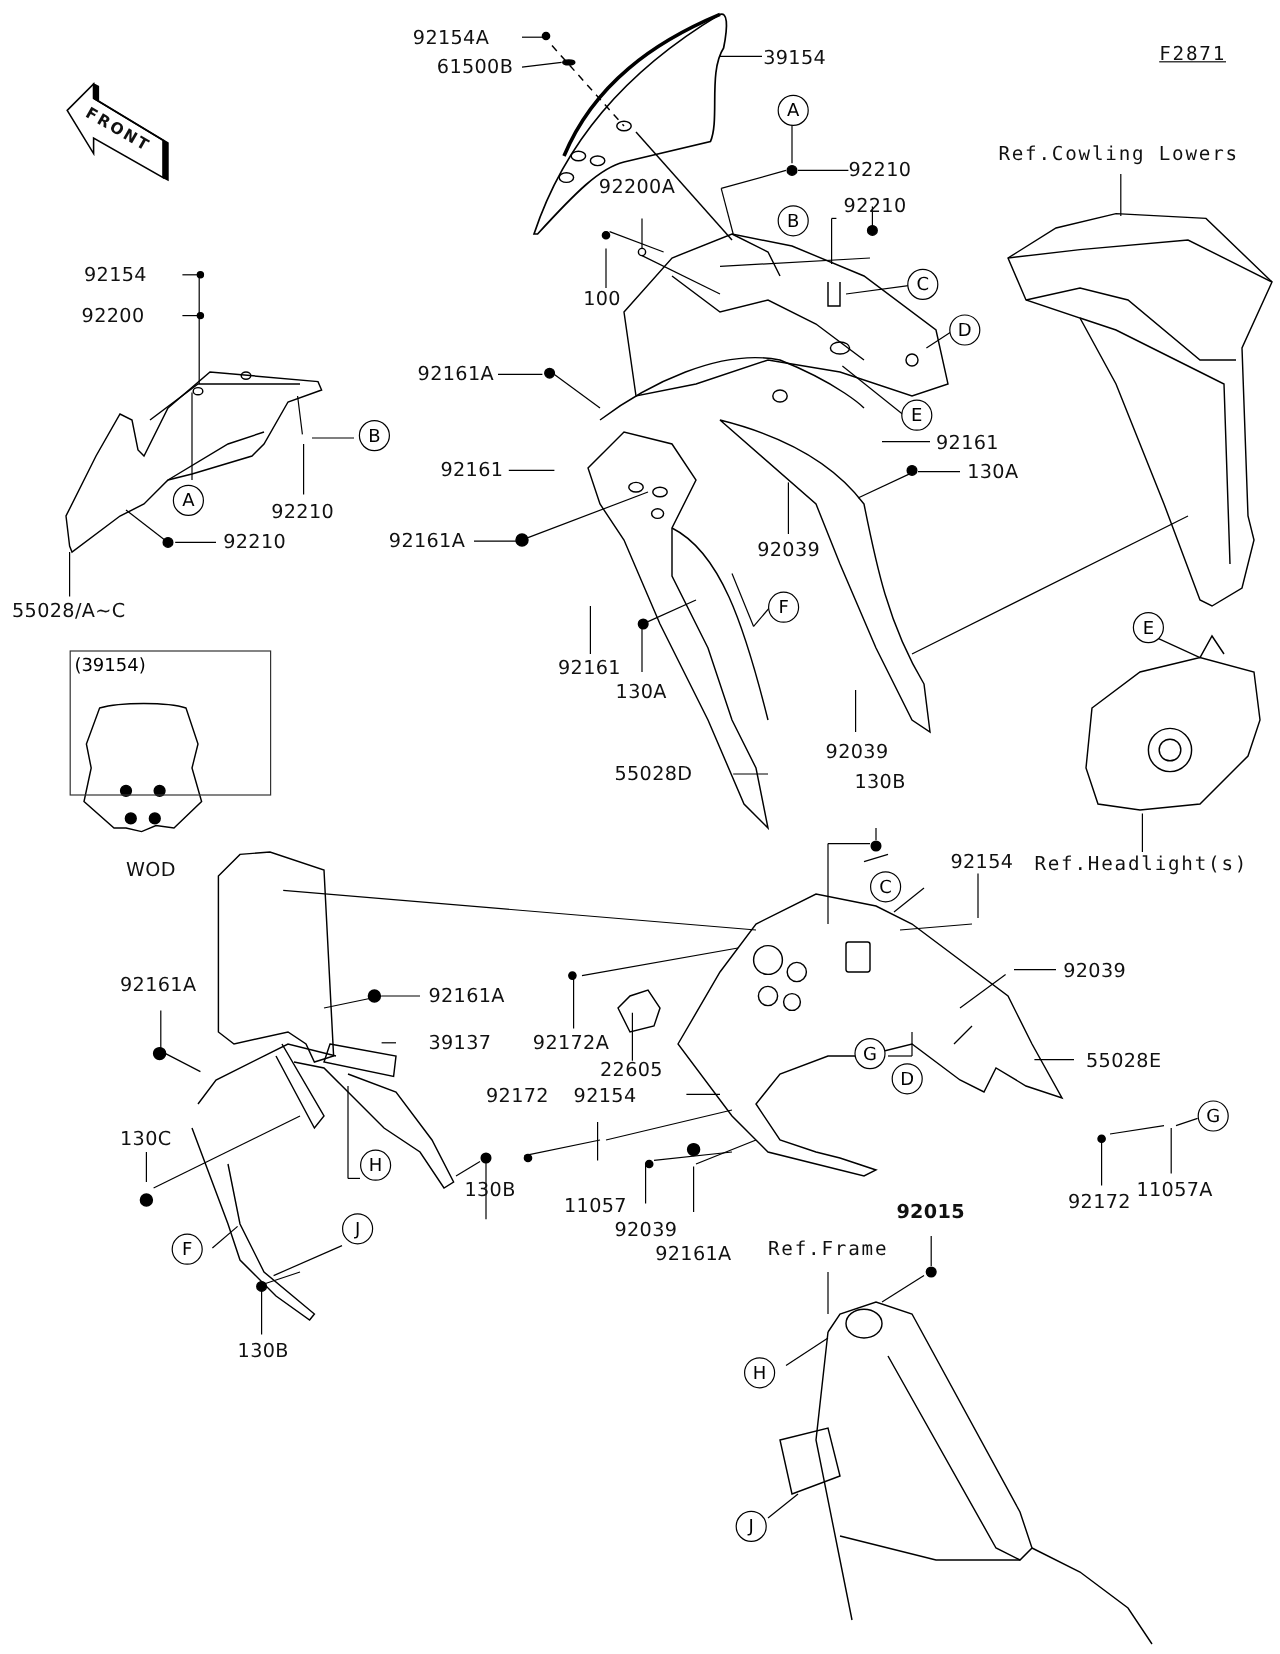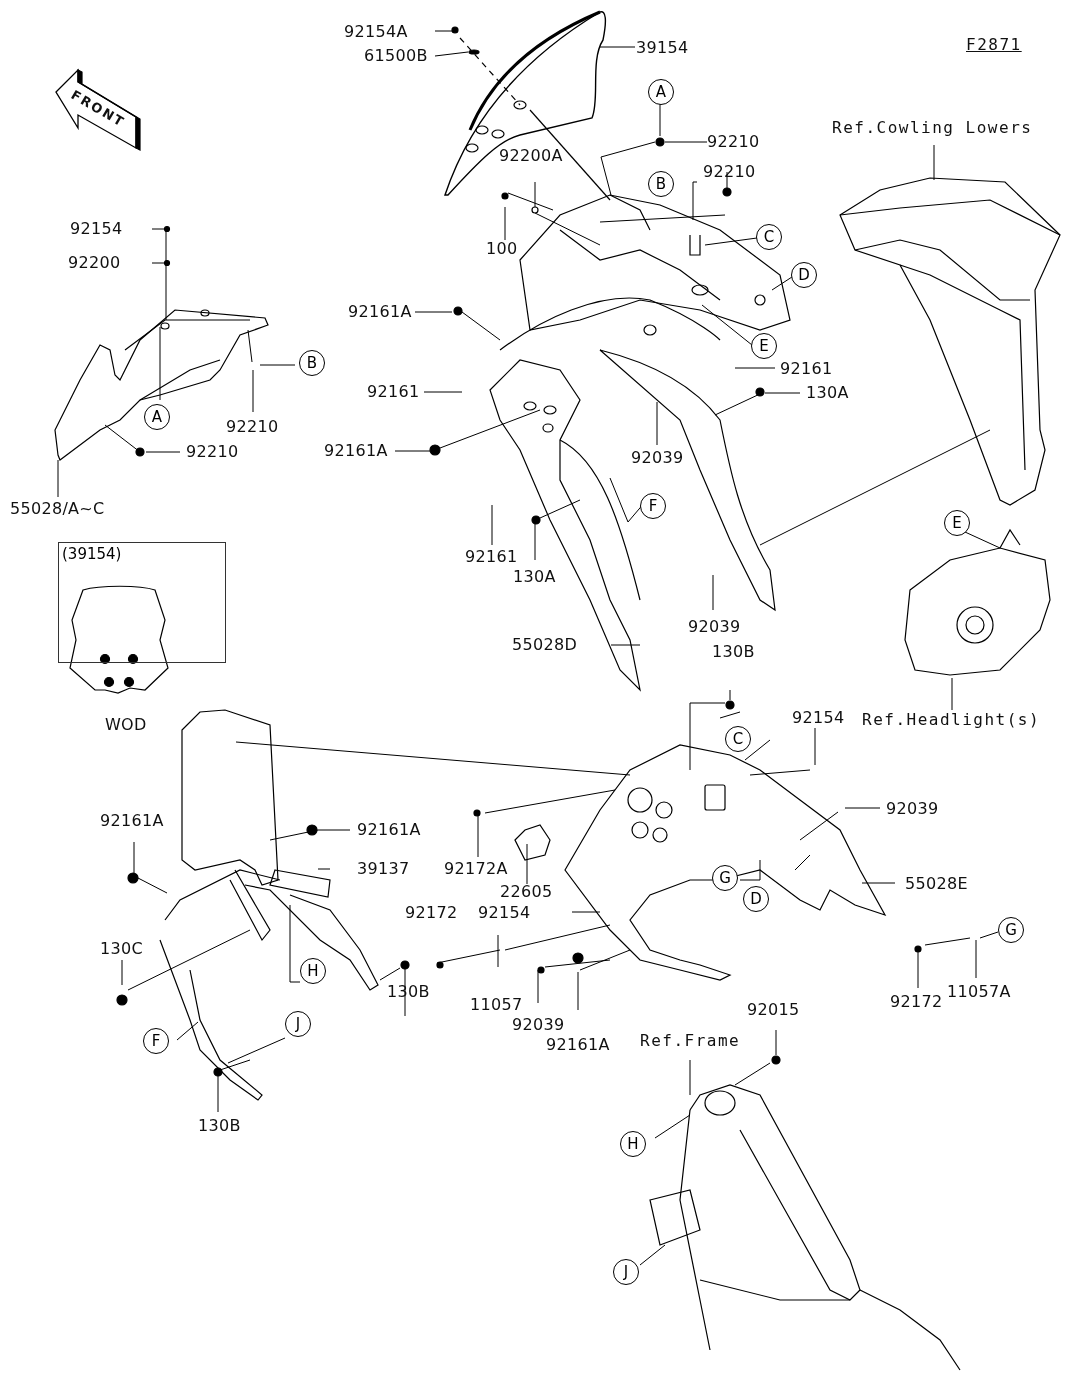--- a/index.html
+++ b/index.html
@@ -279,21 +279,21 @@
 <div class="lbl" style="left:792px;top:709px;">92154</div>
 <div class="lbl" style="left:886px;top:800px;">92039</div>
 <div class="lbl" style="left:905px;top:875px;">55028E</div>
 <div class="lbl" style="left:444px;top:860px;">92172A</div>
 <div class="lbl" style="left:500px;top:883px;">22605</div>
 <div class="lbl" style="left:478px;top:904px;">92154</div>
 <div class="lbl" style="left:405px;top:904px;">92172</div>
 <div class="lbl" style="left:470px;top:996px;">11057</div>
 <div class="lbl" style="left:512px;top:1016px;">92039</div>
 <div class="lbl" style="left:546px;top:1036px;">92161A</div>
-<div class="lbl" style="left:747px;top:1001px;">92015</div>
+<div class="lbl" style="left:747px;top:1001px;font-weight:bold;">92015</div>
 <div class="lbl" style="left:890px;top:993px;">92172</div>
 <div class="lbl" style="left:947px;top:983px;">11057A</div>
 <div class="lbl" style="left:100px;top:812px;">92161A</div>
 <div class="lbl" style="left:357px;top:821px;">92161A</div>
 <div class="lbl" style="left:357px;top:860px;">39137</div>
 <div class="lbl" style="left:100px;top:940px;">130C</div>
 <div class="lbl" style="left:387px;top:983px;">130B</div>
 <div class="lbl" style="left:198px;top:1117px;">130B</div>
 
 <div class="callout" style="left:648px;top:79px;">A</div>

